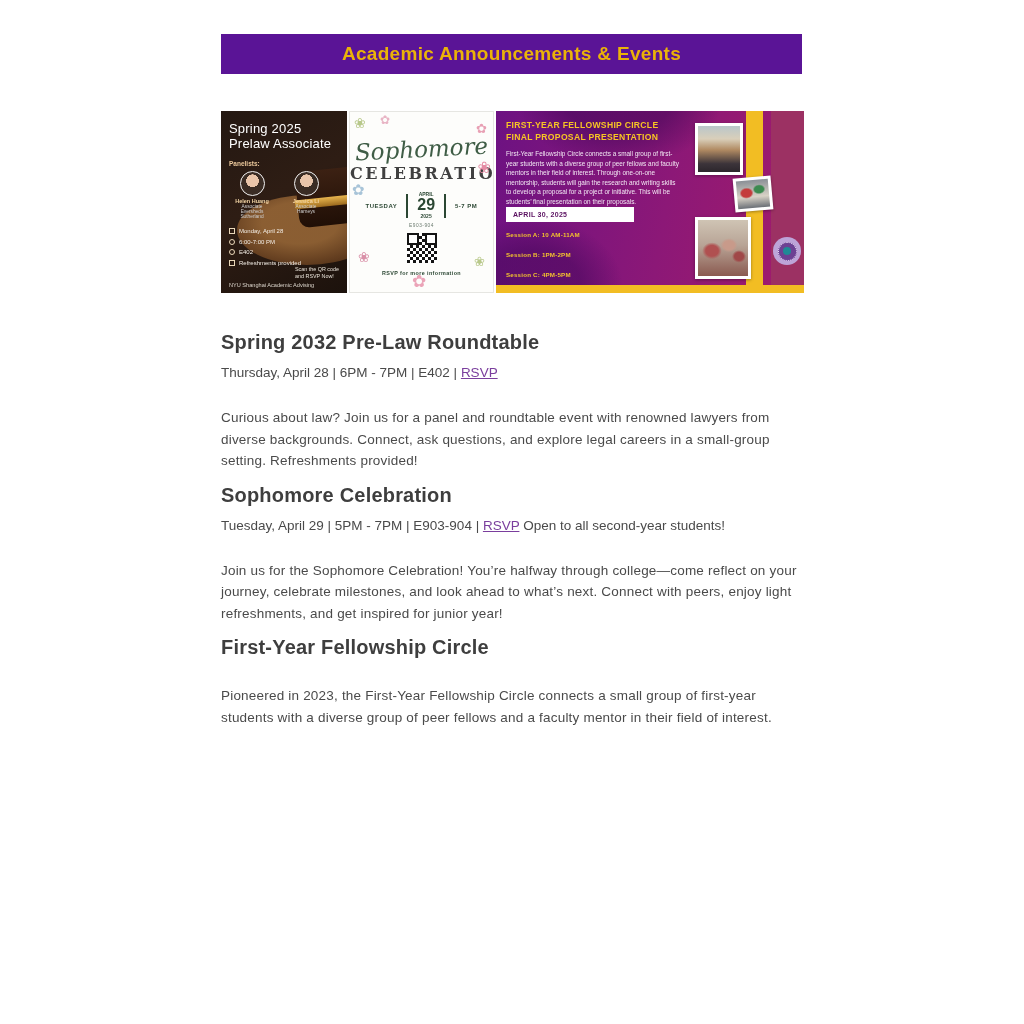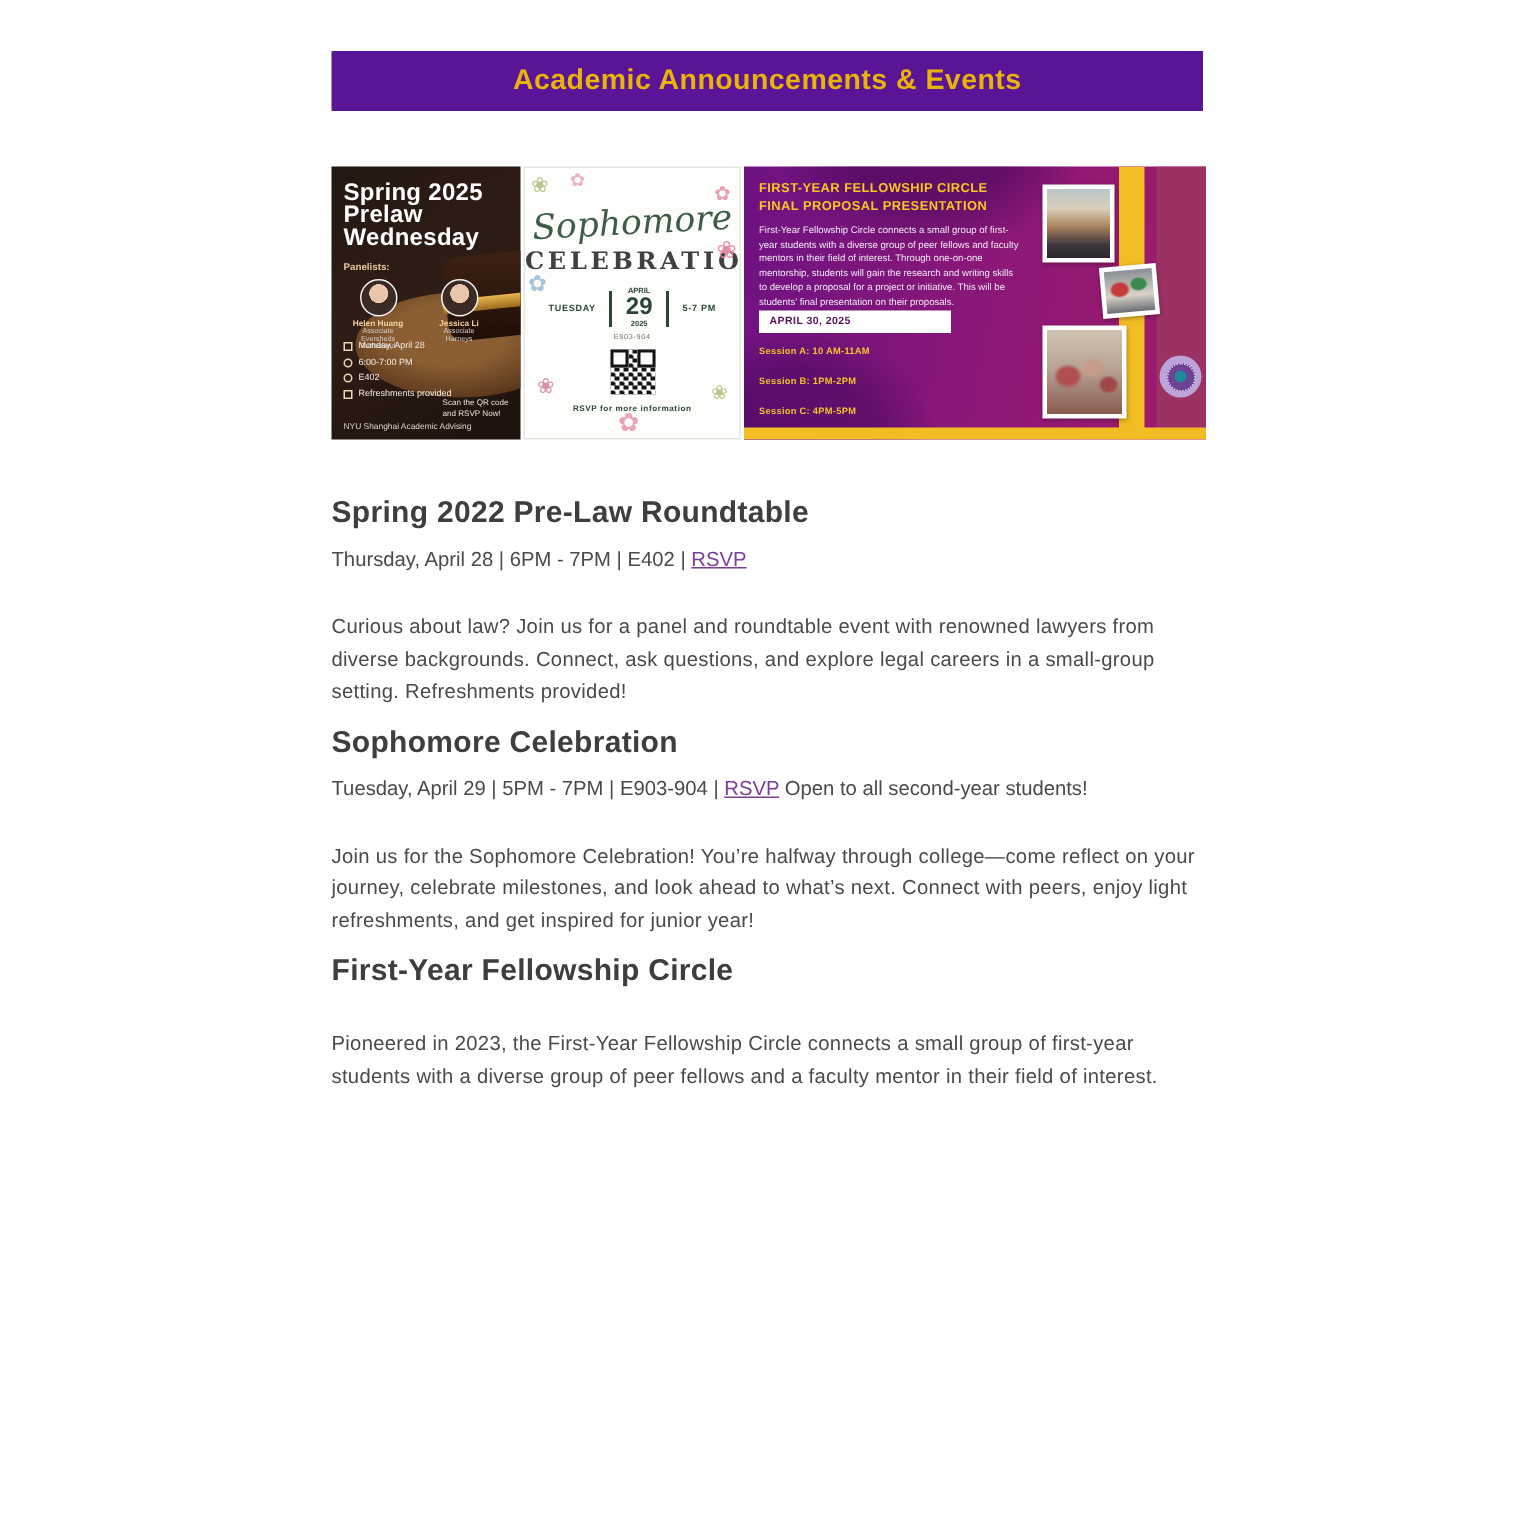--- a/index.html
+++ b/index.html
@@ -51,21 +51,21 @@
 
   
   .flyer1 { width:126px; background:linear-gradient(150deg,#241812 0%,#2e1d14 45%,#1c120c 100%); color:#fff; }
   .f1-base { position:absolute; right:-30px; bottom:28px; width:140px; height:70px; border-radius:50%;
     background:radial-gradient(ellipse at 45% 40%, #9c6a38 0 35%, #6a4120 70%, #3c2410 100%); opacity:.85; }
   .f1-ghead { position:absolute; right:-14px; top:58px; width:64px; height:56px; border-radius:10px;
     background:linear-gradient(180deg,#3c2113 0%,#200f06 100%); transform:rotate(-6deg); }
   .f1-gband { position:absolute; right:-16px; top:86px; width:68px; height:9px;
     background:linear-gradient(180deg,#e8b54e,#9c6a1e); transform:rotate(-6deg); }
   .f1-inner { position:absolute; inset:0; padding:10px 8px; }
-  .f1-title { font-size:16px; line-height:15px; font-weight:bold; letter-spacing:0.2px; }
+  .f1-title { font-size:13px; line-height:15px; font-weight:normal; letter-spacing:0.2px; }
   .f1-plabel { margin-top:9px; font-size:6.5px; font-weight:bold; color:#eac79b; }
   .f1-people { margin-top:4px; display:flex; gap:8px; }
   .f1-person { width:46px; text-align:center; }
   .avatar { width:25px; height:25px; margin:0 auto; border-radius:50%; border:1px solid #f2f2f2;
     background:radial-gradient(circle at 50% 38%, #e9c5aa 0 34%, #3a2c24 35% 100%); }
   .pname { margin-top:2px; font-size:5.5px; font-weight:bold; color:#f2d4a4; }
   .prole { font-size:4.8px; color:#cfcfcf; }
   .porg  { font-size:4.8px; color:#cfcfcf; }
   .f1-details { position:absolute; left:8px; top:117px; }
   .f1-row { display:flex; align-items:center; margin-bottom:4.5px; font-size:6px; color:#f3ede5; }
@@ -148,21 +148,21 @@
 
     <div class="flyers">
 
       <div class="flyer flyer1">
         <div class="f1-base"></div>
         <div class="f1-ghead"></div>
         <div class="f1-gband"></div>
         <div class="f1-inner">
           <div class="f1-title">
             <div>Spring 2025</div>
-            <div>Prelaw Wednesday</div>
+            <div>Prelaw Associate</div>
           </div>
           <div class="f1-plabel">Panelists:</div>
           <div class="f1-people">
             <div class="f1-person">
               <div class="avatar"></div>
               <div class="pname">Helen Huang</div>
               <div class="prole">Associate</div>
               <div class="porg">Eversheds Sutherland</div>
             </div>
             <div class="f1-person">
@@ -247,21 +247,21 @@
           </div>
         <div class="f3-badge">
           <div class="f3-badge-in">
             <div class="f3-badge-core"></div>
           </div>
         </div>
       </div>
     </div>
 
     <section class="event">
-      <h2>Spring 2022 Pre-Law Roundtable</h2>
+      <h2>Spring 2032 Pre-Law Roundtable</h2>
       <div class="meta"><span>Thursday, April 28 | 6PM - 7PM | E402 | </span><a class="rsvp" href="#">RSVP</a><span></span></div>
       <p>Curious about law? Join us for a panel and roundtable event with renowned lawyers from diverse backgrounds. Connect, ask questions, and explore legal careers in a small-group setting. Refreshments provided!</p>
     </section>
 
     <section class="event">
       <h2>Sophomore Celebration</h2>
       <div class="meta"><span>Tuesday, April 29 | 5PM - 7PM | E903-904 | </span><a class="rsvp" href="#">RSVP</a><span> Open to all second-year students!</span></div>
       <p>Join us for the Sophomore Celebration! You’re halfway through college—come reflect on your journey, celebrate milestones, and look ahead to what’s next. Connect with peers, enjoy light refreshments, and get inspired for junior year!</p>
     </section>
 

